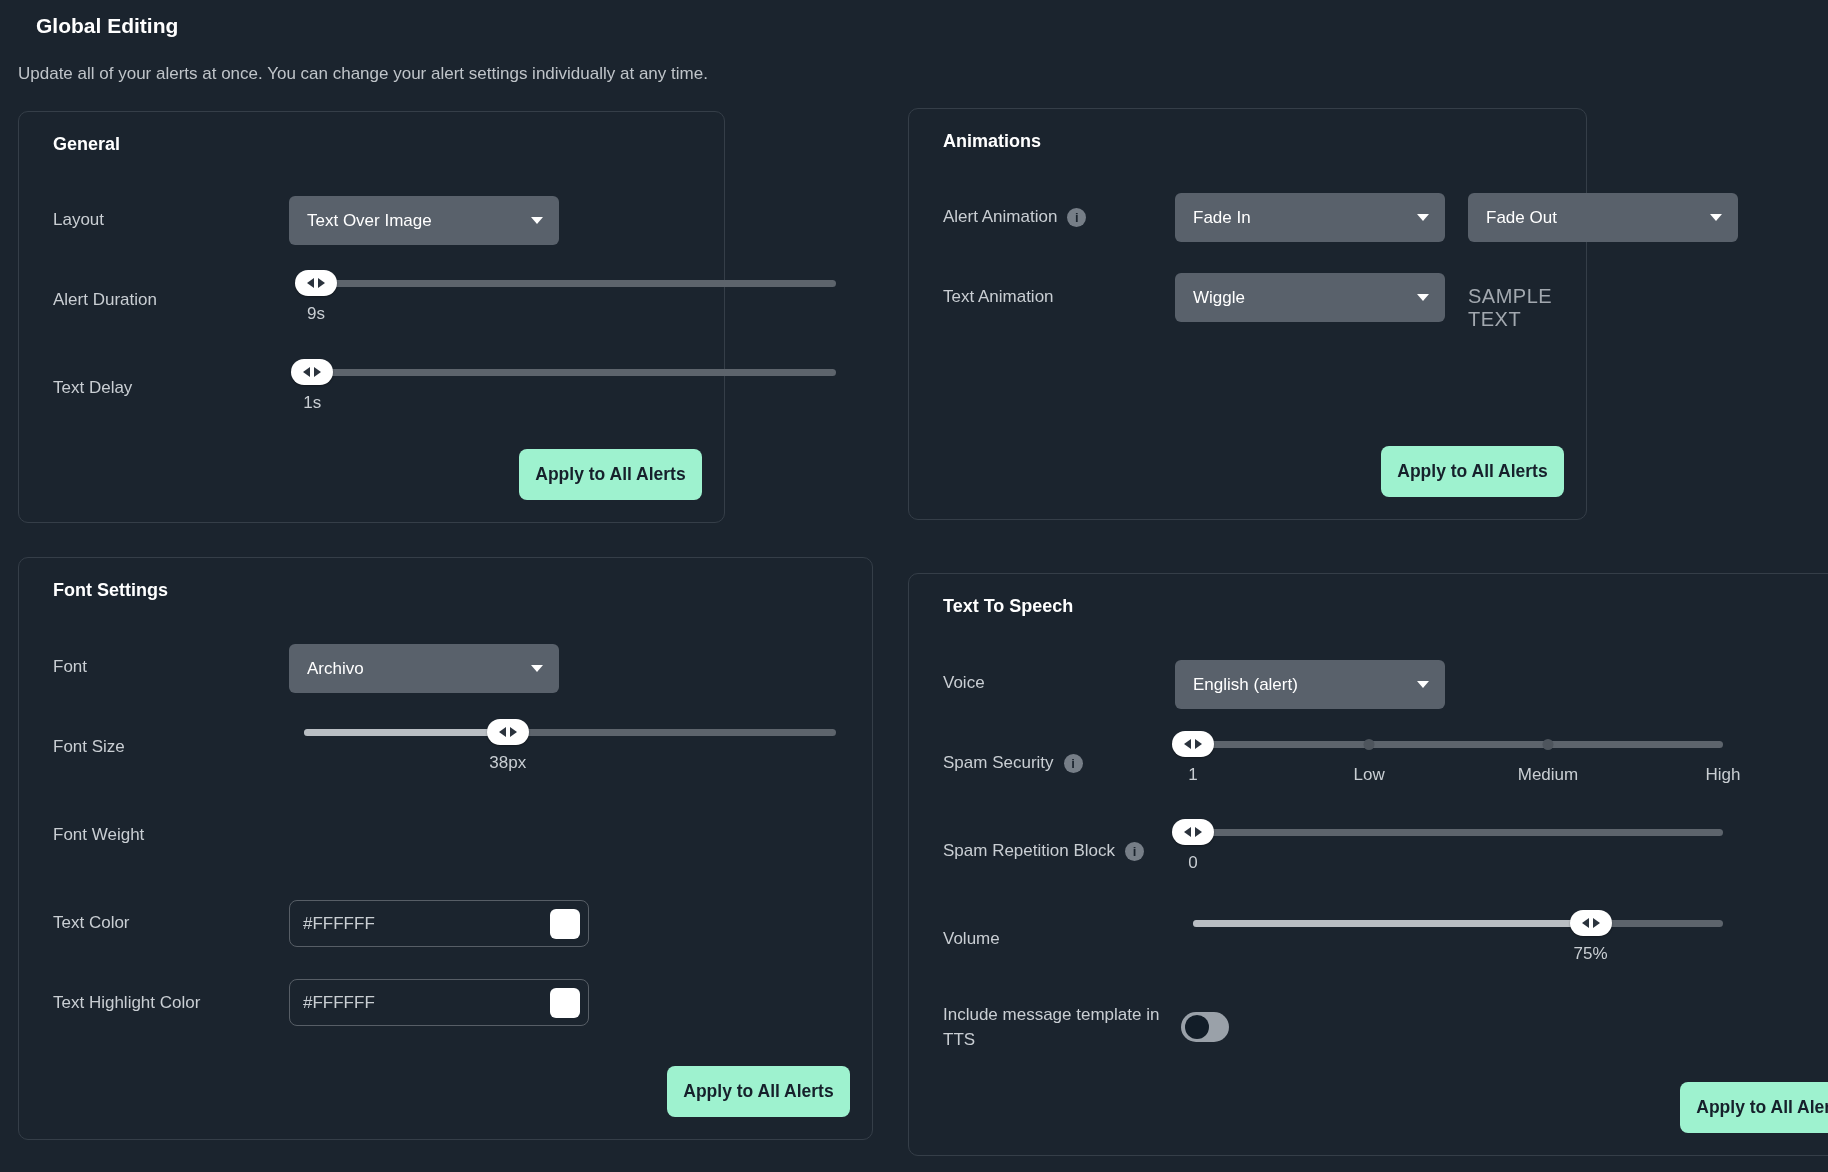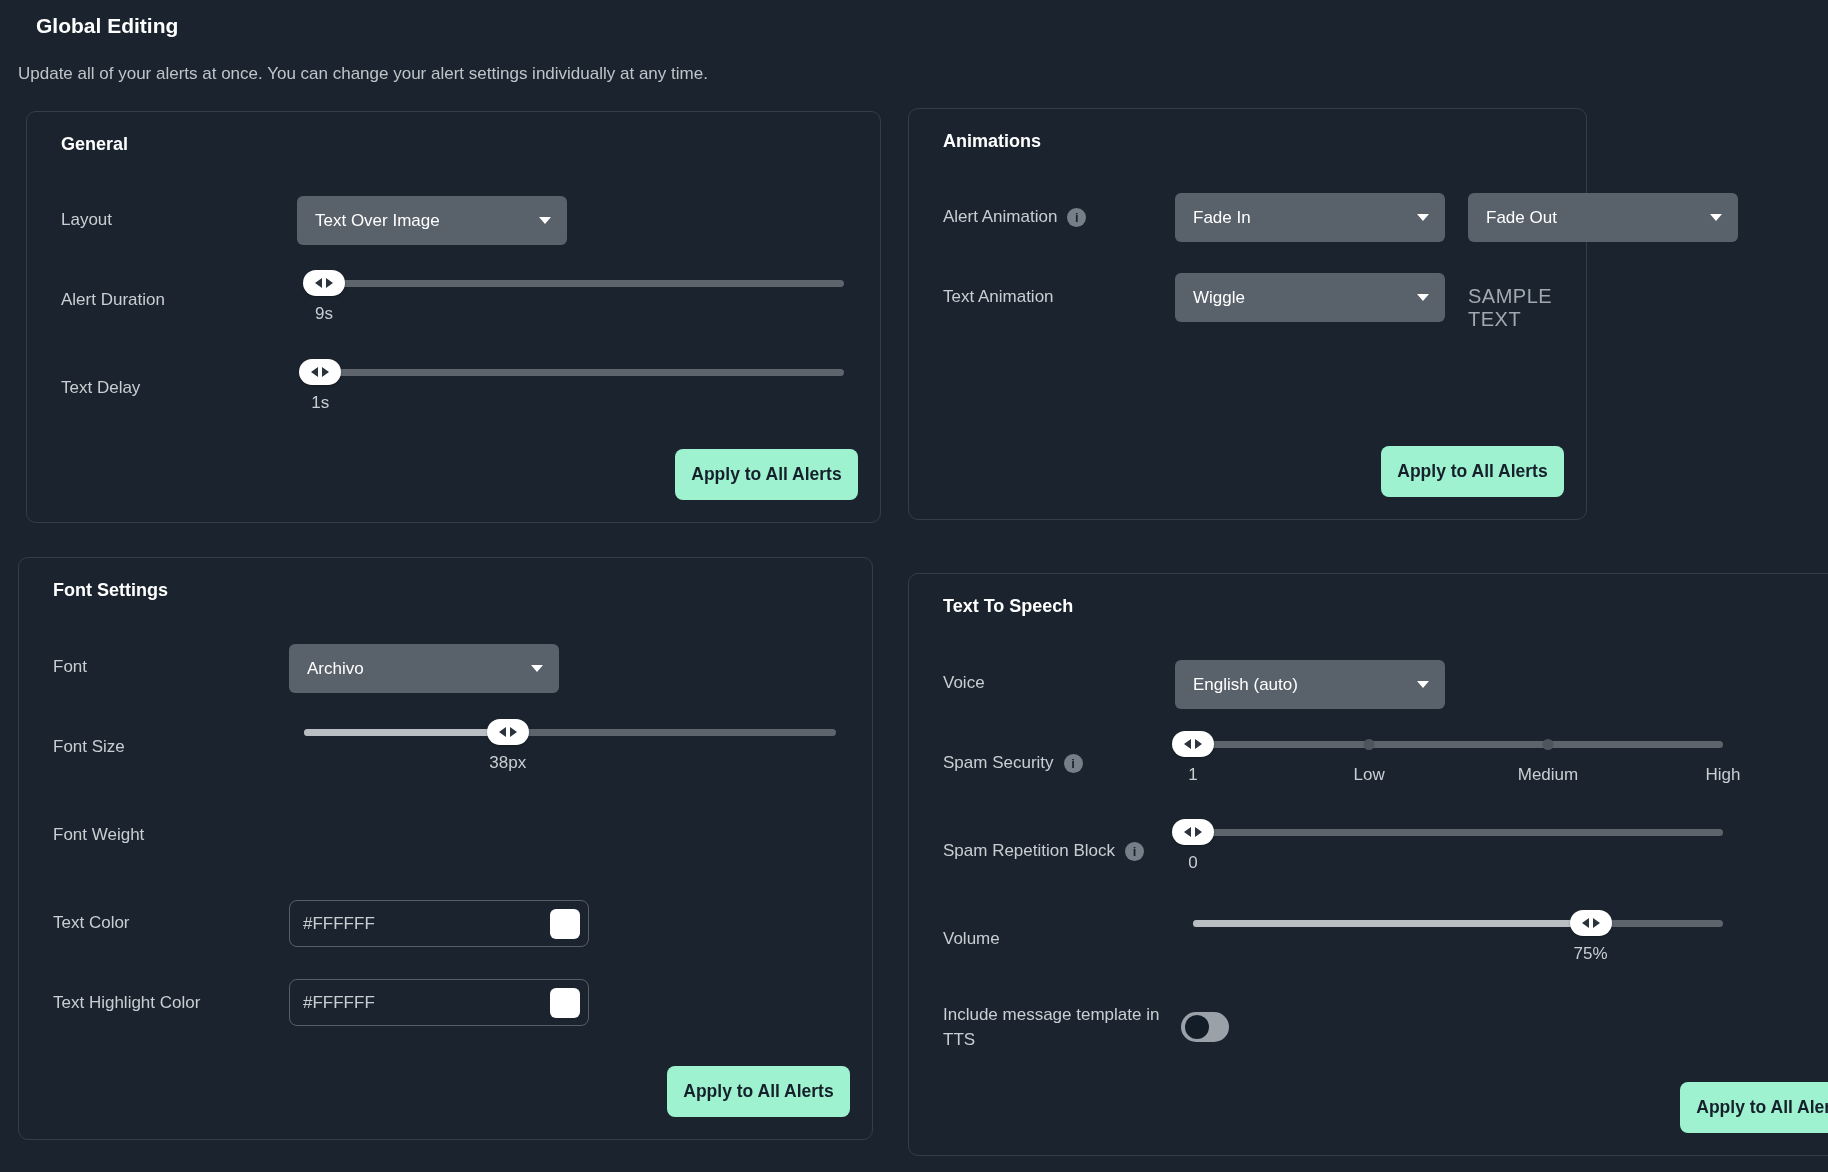--- a/index.html
+++ b/index.html
@@ -5,21 +5,21 @@
   html,body{margin:0;padding:0}
   body{
     width:1828px;height:1172px;position:relative;overflow:hidden;
     background:#1b242e;color:#fff;
     font-family:"Liberation Sans",sans-serif;
   }
   .page-title{position:absolute;left:36px;top:14px;font-size:21px;font-weight:bold;color:#fff}
   .page-subtitle{position:absolute;left:18px;top:64px;font-size:17px;color:#bfc4c9}
 
   .panel{position:absolute;border:1px solid #353e48;border-radius:10px;box-sizing:border-box}
-  #panel-general{left:26px;top:111px;width:855px;height:412px}
+  #panel-general{left:18px;top:111px;width:707px;height:412px}
   #panel-animations{left:908px;top:108px;width:679px;height:412px}
   #panel-font{left:18px;top:557px;width:855px;height:583px}
   #panel-tts{left:908px;top:573px;width:978px;height:583px}
 
   .panel-title{position:absolute;left:34px;top:22px;font-size:18px;font-weight:bold;color:#fff}
   .label{position:absolute;left:34px;font-size:17px;color:#c9ced3;display:flex;align-items:center;gap:10px;line-height:20px;white-space:nowrap}
 
   .dropdown{position:absolute;width:270px;height:49px;background:#59616b;border-radius:6px;
     display:flex;align-items:center;padding:0 18px;box-sizing:border-box;
     font-size:17px;color:#fff;cursor:pointer}
@@ -209,21 +209,21 @@
   </div>
 
   <button class="apply-btn">Apply to All Alerts</button>
 </section>
 
 <section class="panel" id="panel-tts">
   <div class="panel-title">Text To Speech</div>
 
   <div class="label" id="t-voice-label">Voice</div>
   <div class="dropdown" id="t-voice-dd">
-    <span>English (auto)</span>
+    <span>English (alert)</span>
     <span class="caret"></span>
   </div>
 
   <div class="label" id="t-spamsec-label">
     <span>Spam Security</span>
     <span class="info-icon"></span>
   </div>
   <div class="slider" id="t-spamsec-slider">
     <div class="track"></div>
     <div class="fill"></div>

